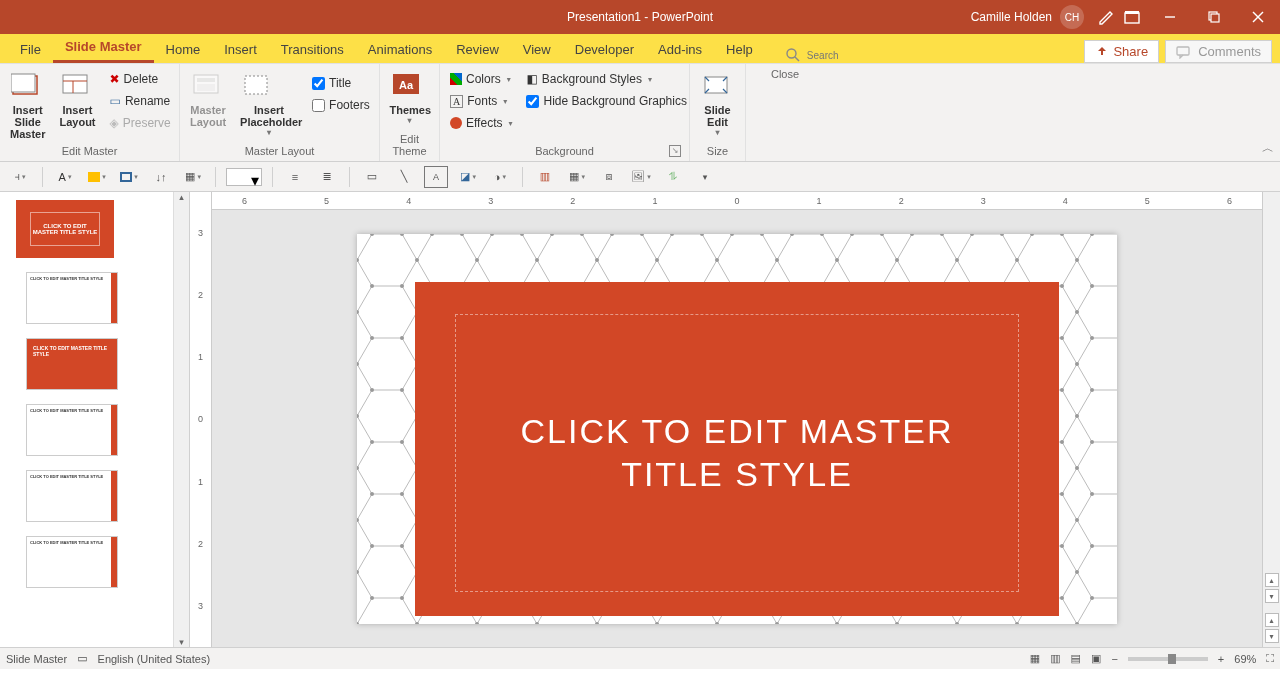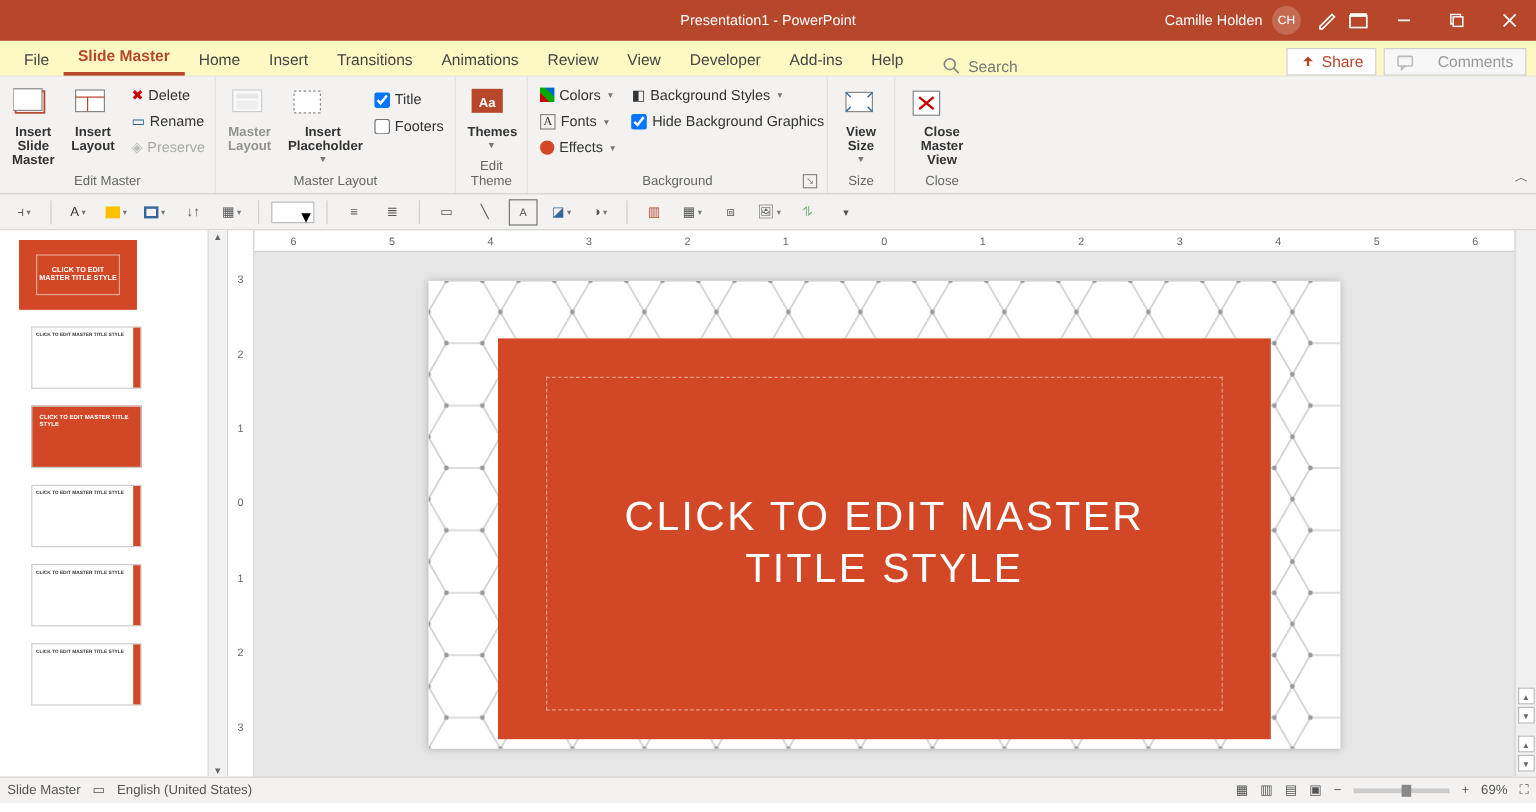--- a/index.html
+++ b/index.html
@@ -9,24 +9,24 @@
 .titlebar { height:34px; background:#b7472a; display:flex; align-items:center; color:#fff; font-size:12px; position:relative; }
 .titlebar .title-text { position:absolute; left:50%; transform:translateX(-50%);text-align:center; }
 .titlebar .right { position:absolute; right:0; display:flex; align-items:center; height:100%; }
 .titlebar .user-name { margin-right:8px; }
 .titlebar .avatar { width:24px; height:24px; border-radius:50%; background:rgba(255,255,255,0.2); display:flex; align-items:center; justify-content:center; font-size:10px; margin-right:14px; }
 .titlebar .tb-btn { width:44px; height:34px; display:flex; align-items:center; justify-content:center; }
 .titlebar svg { display:block; }
 .icon-pen, .icon-restore { margin-right:8px; }
 
 
-.tabs { height:30px; background:#fef9c3; display:flex; align-items:flex-end; padding:0 8px; border-bottom:1px solid #e1e1e1; }
+.tabs { height:30px; background:#fde047; display:flex; align-items:flex-end; padding:0 8px; border-bottom:1px solid #e1e1e1; }
 .tabs .tab { padding:6px 12px; font-size:13px; color:#444; cursor:pointer; }
 .tabs .tab.active { color:#b7472a; font-weight:600; border-bottom:3px solid #b7472a; }
-.tabs .search-area { display:flex; align-items:center; margin-left:20px; color:#777; font-size:13px; }
+.tabs .search-area { display:flex; align-items:center; margin-left:20px; color:#777; font-size:10px; }
 .tabs .share-btn { margin-left:auto; display:flex; align-items:center; border:1px solid #d0d0d0; padding:3px 10px; font-size:13px; color:#b7472a; background:#fff; margin-right:6px; }
 .tabs .comments-btn { display:flex; align-items:center; border:1px solid #d0d0d0; padding:3px 10px; font-size:13px; color:#999; background:#f7f7f7; }
 
 
 .ribbon { height:98px; background:#f3f2f1; border-bottom:1px solid #d0d0d0; display:flex; position:relative; }
 .ribbon-group { border-right:1px solid #e1e1e1; padding:4px 6px 2px 6px; display:flex; flex-direction:column; justify-content:space-between; }
 .group-content { flex:1; display:flex; align-items:flex-start; gap:6px; }
 .group-label { text-align:center; font-size:11px; color:#666; padding-bottom:2px; position:relative; }
 .bigbtn { display:flex; flex-direction:column; justify-content:flex-start; padding:2px 4px; font-size:11px; color:#333; text-align:center; width:58px; cursor:pointer;font-weight:bold; }
 .bigbtn .bigicon { width:32px; height:32px; display:flex; align-items:center; justify-content:center; margin-bottom:2px; }
@@ -154,21 +154,21 @@
     <svg width="14" height="14" viewBox="0 0 14 14">
         <path d="M7 2 L11 6 L8 6 L8 10 L6 10 L6 6 L3 6 Z" fill="#b7472a"></path>
       </svg>
     <span style="margin-left:4px;">Share</span>
   </div>
   <div class="comments-btn">
     <svg width="14" height="14" viewBox="0 0 14 14">
         <rect x="1" y="2" width="12" height="8" rx="1" fill="none" stroke="#bbb" stroke-width="1.3"></rect>
         <path d="M4 10 L4 13 L7 10" fill="none" stroke="#bbb" stroke-width="1.3"></path>
       </svg>
-    <span style="margin-left:20px;">Comments</span>
+    <span style="margin-left:8px;">Comments</span>
   </div>
 </div>
 
 <div class="ribbon">
 
   <div class="ribbon-group" style="width:180px;">
     <div class="group-content">
       <div class="bigbtn">
         <div class="bigicon">
             <svg width="30" height="28">
@@ -296,40 +296,28 @@
 
   <div class="ribbon-group" style="width:56px;">
     <div class="group-content" style="justify-content:center;">
       <div class="bigbtn" style="width:44px;">
         <div class="bigicon">
             <svg width="28" height="24">
               <rect x="3" y="3" width="22" height="16" fill="#fff" stroke="#888"></rect>
               <path d="M7 7 L3 3 M21 7 L25 3 M7 15 L3 19 M21 15 L25 19" stroke="#369" stroke-width="1.2"></path>
             </svg>
           </div>
-        <span>View Size</span>
+        <span>Slide Edit</span>
         <span style="font-size:8px;color:#777;">▾</span>
       </div>
     </div>
     <div class="group-label">Size</div>
   </div>
 
   <div class="ribbon-group" style="width:78px;border-right:none;">
-    <div class="group-content" style="justify-content:center;">
-      <div class="bigbtn" style="width:66px;">
-        <div class="bigicon">
-            <svg width="28" height="26">
-              <rect x="3" y="3" width="22" height="20" fill="#fff" stroke="#888"></rect>
-              <line x1="8" y1="8" x2="20" y2="18" stroke="#c00" stroke-width="2"></line>
-              <line x1="20" y1="8" x2="8" y2="18" stroke="#c00" stroke-width="2"></line>
-            </svg>
-          </div>
-        <span>Close Master View</span>
-      </div>
-    </div>
     <div class="group-label">Close</div>
   </div>
 
   <div class="ribbon-collapse">︿</div>
 </div>
 
 <div class="quickbar">
   <div class="qbtn">⫞<span class="dd">▾</span></div>
   <div class="qsep"></div>
   <div class="qbtn" style="color:#333;">A<span class="dd">▾</span></div>

